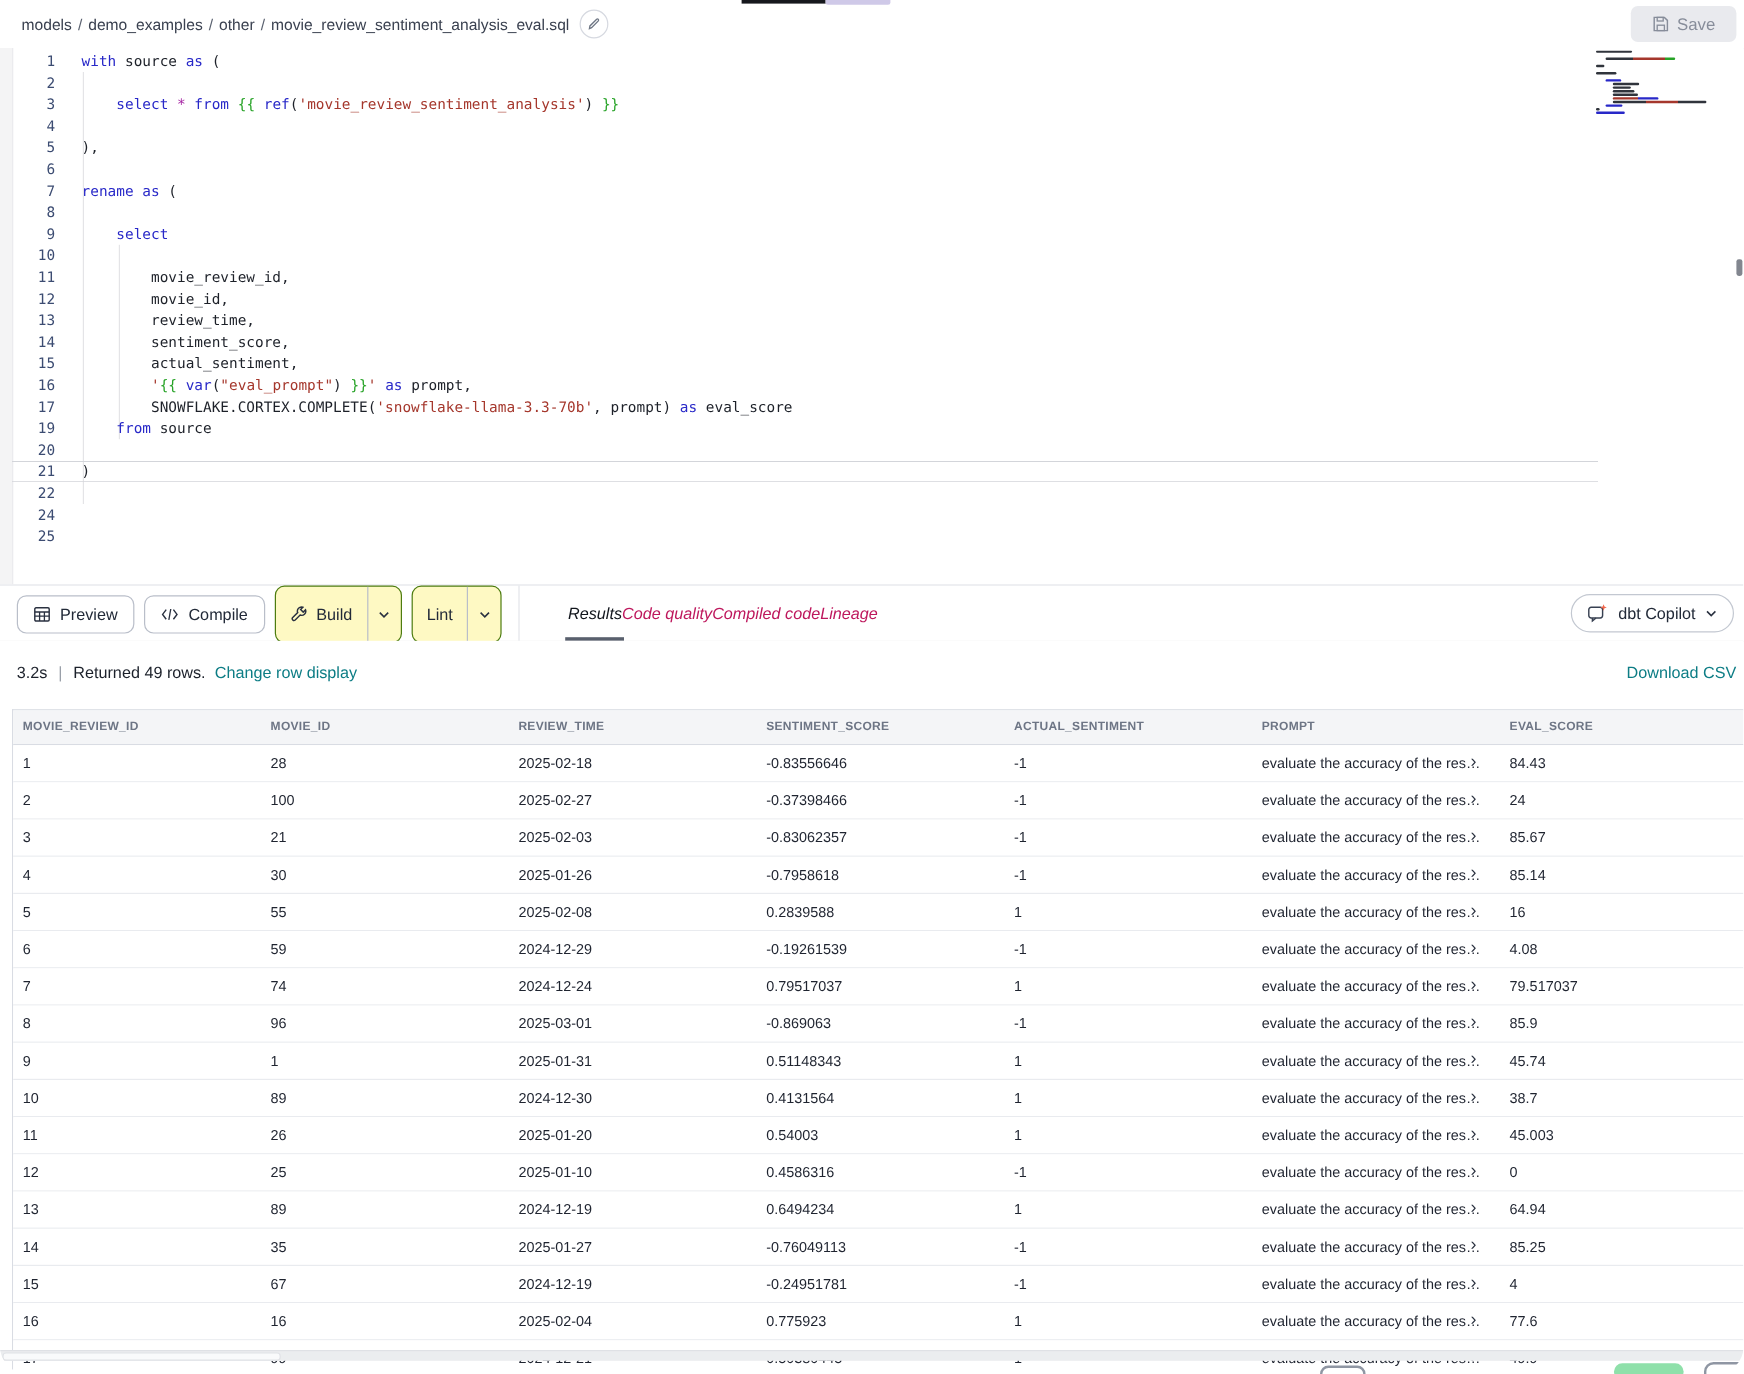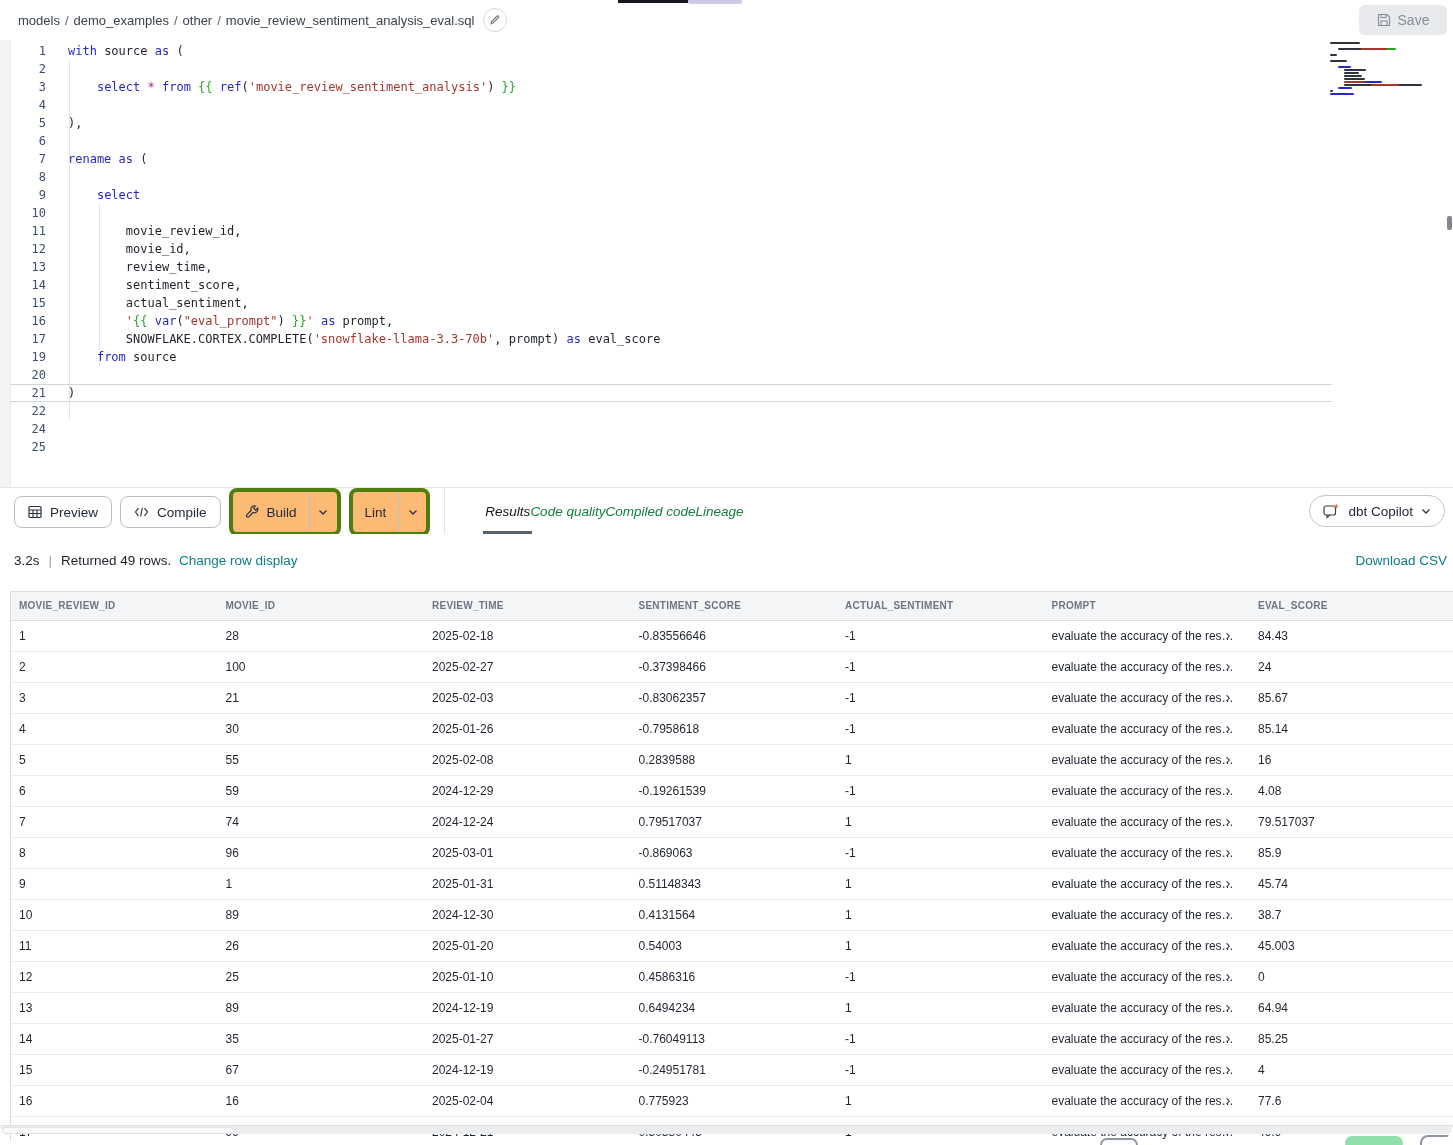--- a/index.html
+++ b/index.html
@@ -32,26 +32,26 @@
   .guide2{left:99px;top:164px;height:162px;}
   .minimap{position:absolute;right:11px;top:2px;width:112px;height:54px;overflow:hidden;}
   .minimap i{display:block;height:2px;margin-bottom:1px;border-radius:1px;}
   .vthumb{position:absolute;right:1px;top:176px;width:5px;height:14px;background:#82868f;border-radius:2px;}
   
   .toolbar{position:absolute;left:0;top:487px;width:100%;height:46px;background:#fff;
            border-top:1px solid #e3e5e9;border-bottom:1px solid #e3e5e9;display:flex;align-items:flex-start;}
   .btn-group{display:flex;align-items:center;gap:8px;margin-left:14px;}
   .btn{height:32px;border:1px solid #b9bec9;border-radius:8px;background:#fff;display:inline-flex;
        align-items:center;gap:8px;padding:0 13px;font-size:13.5px;color:#222a38;font-family:inherit;box-sizing:border-box;}
-  .split{display:inline-flex;align-items:stretch;border:4px solid #4d7c0f;border-radius:8px;background:#fdba74;height:48px;box-sizing:border-box;}
+  .split{display:inline-flex;align-items:stretch;border:1px solid #4d7c0f;border-radius:8px;background:#fef9c3;height:48px;box-sizing:border-box;}
   .split .main{display:inline-flex;align-items:center;gap:8px;padding:0 12px;font-size:13.5px;color:#222a38;}
   .split .chev{display:inline-flex;align-items:center;justify-content:center;width:27px;border-left:1px solid #b9bec9;}
   .vdivider{width:1px;height:46px;background:#e3e5e9;margin-left:14px;}
   .tabs{display:flex;align-items:center;margin-left:40px;height:100%;font-style:italic;}
-  .tab{font-size:13.5px;color:#15803d;height:100%;display:flex;align-items:center;position:relative;cursor:default;}
+  .tab{font-size:13.5px;color:#be185d;height:100%;display:flex;align-items:center;position:relative;cursor:default;}
   .tab.active{color:#11151c;}
   .tab.active::after{content:'';position:absolute;left:-2px;right:-2px;bottom:0;height:3px;background:#59606d;}
   .copilot{position:absolute;right:8px;top:7px;height:32px;border:1px solid #c3c8d1;border-radius:16px;
            background:#fff;display:flex;align-items:center;gap:8px;padding:0 13px;font-size:13.5px;color:#222a38;font-family:inherit;}
   
   .statusbar{position:absolute;left:0;top:534px;width:100%;height:57px;background:#fff;}
   .status-left{position:absolute;left:14px;top:19px;font-size:13.5px;color:#1c212b;display:flex;gap:9px;align-items:center;}
   .pipe{color:#9aa0a9;}
   .link{font-size:13.5px;color:#0d7d85;text-decoration:none;}
   .change-link{position:absolute;left:179px;top:19px;}

